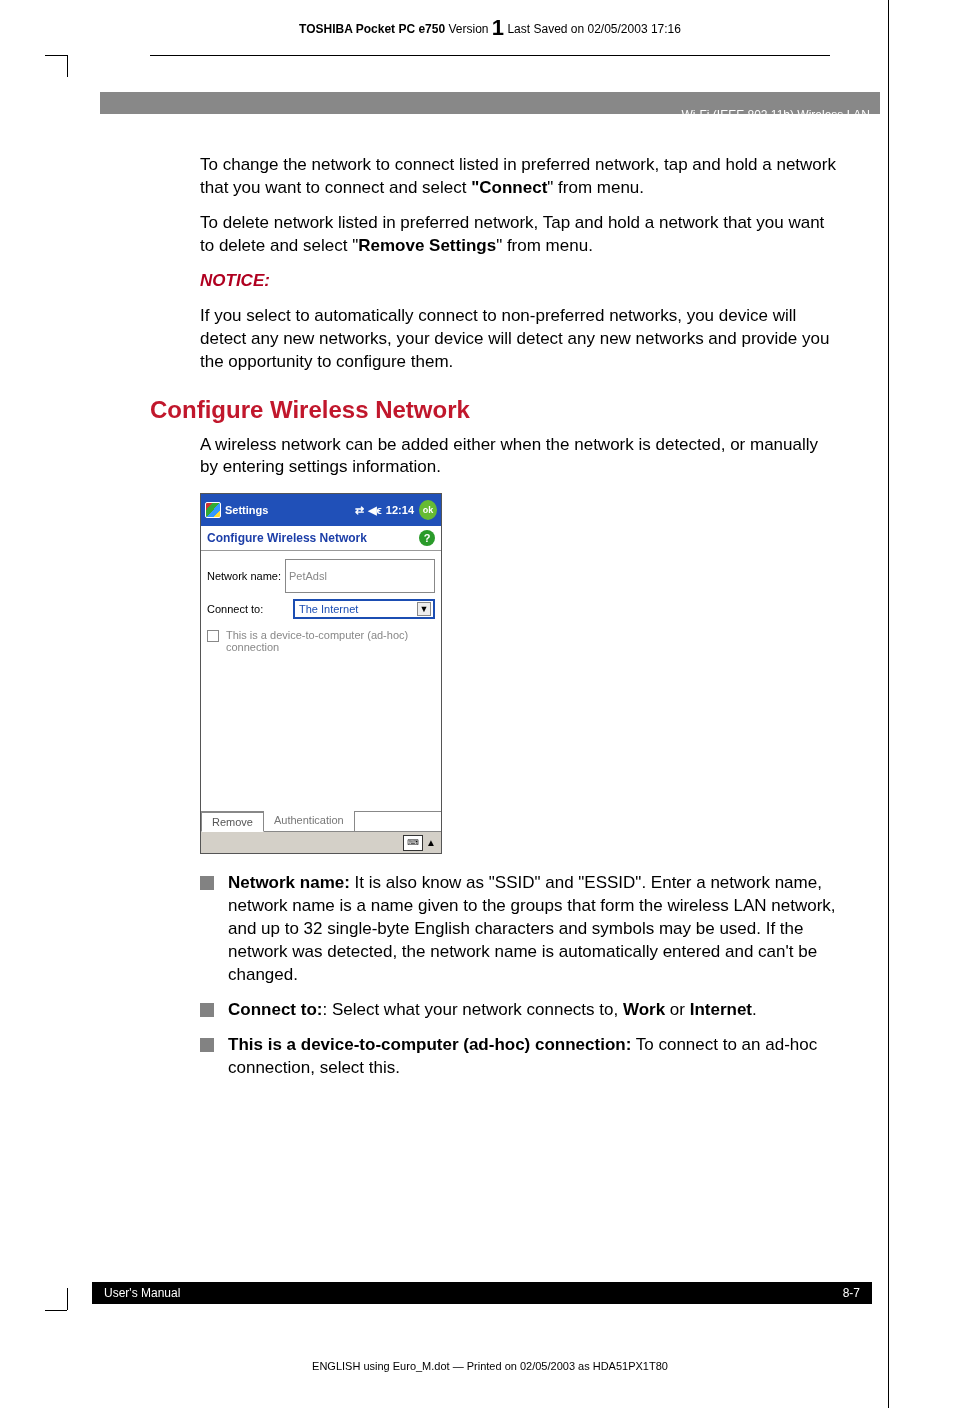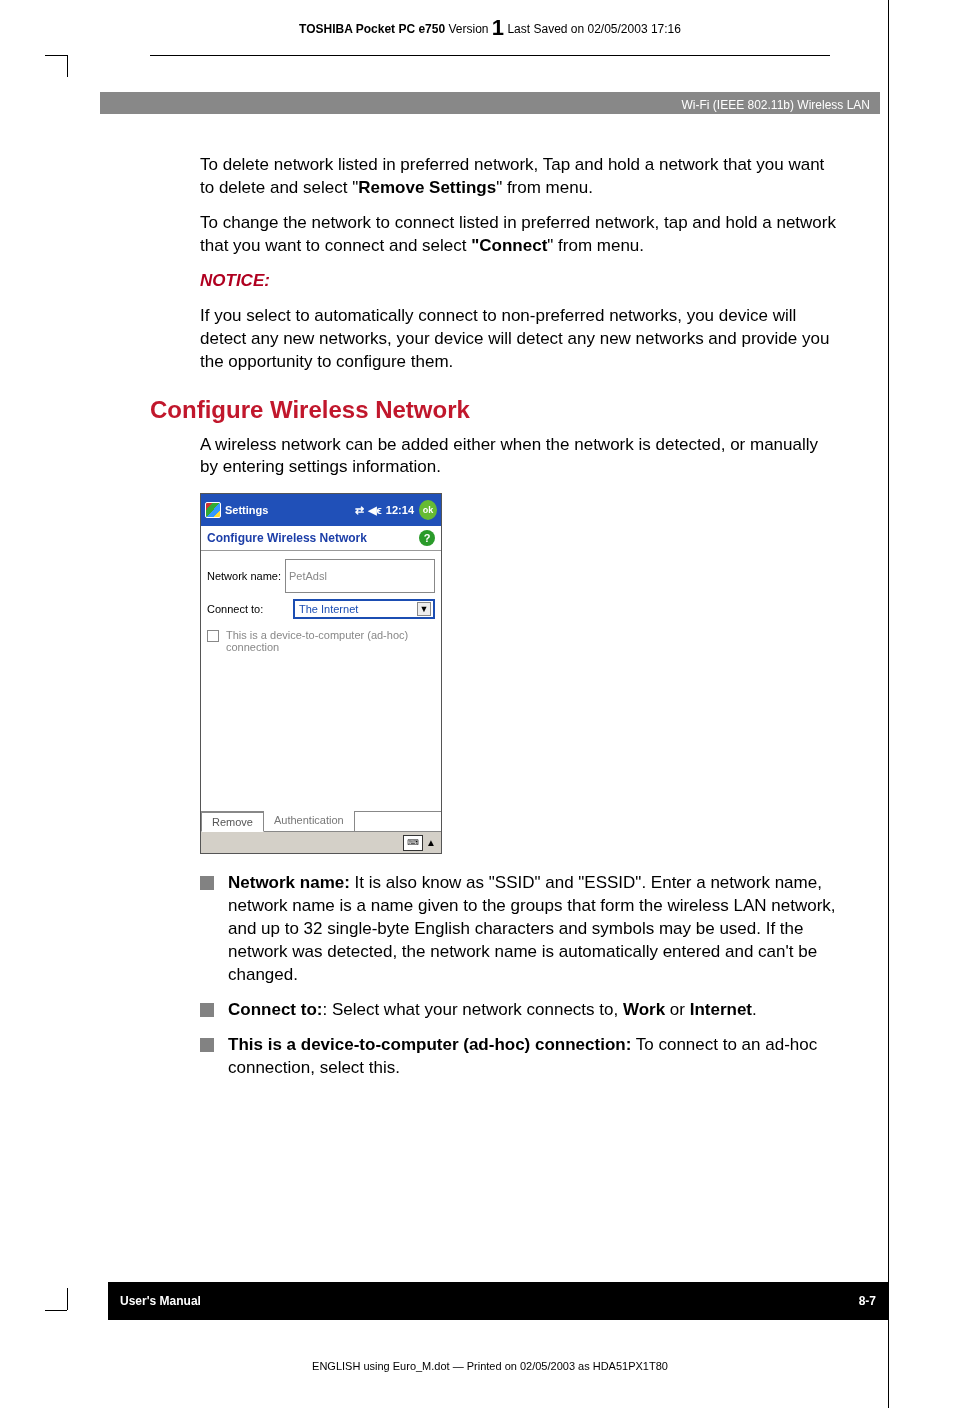--- a/index.html
+++ b/index.html
@@ -33,21 +33,21 @@
   }
   .header-line .b { font-weight: bold; }
   .header-line .big1 { font-size: 22px; font-weight: bold; vertical-align: -2px; }
 
   .grey-bar {
     background: #888;
     height: 22px;
     color: #fff;
     font-size: 12px;
     text-align: right;
-    padding: 6px 10px 0 0;
+    padding: 16px 10px 0 0;
     margin-bottom: 40px;
   }
 
   .body-text {
     margin-left: 100px;
     width: 640px;
     font-size: 17px;
     line-height: 1.35;
   }
   .body-text p { margin-bottom: 12px; }
@@ -118,30 +118,30 @@
   ul.bullets li::before {
     content: '';
     position: absolute;
     left: 0; top: 4px;
     width: 14px; height: 14px;
     background: #828282;
   }
 
   .footer-bar {
     position: absolute;
-    left: 108px;
+    left: 92px;
     top: 1282px;
     width: 780px;
     background: #000;
     color: #fff;
     font-size: 12px;
-    font-weight: bold;
+    font-weight: normal;
     display: flex;
     justify-content: space-between;
-    padding: 12px 12px;
+    padding: 4px 12px;
   }
   .print-line {
     position: absolute;
     left: 100px;
     top: 1360px;
     width: 780px;
     text-align: center;
     font-size: 11px;
     color: #000;
   }
@@ -161,24 +161,24 @@
     <span class="b">TOSHIBA Pocket PC e750</span>
     <span>Version</span>
     <span class="big1">1</span>
     <span>Last Saved on 02/05/2003 17:16</span>
   </div>
 
   <div class="grey-bar">Wi-Fi (IEEE 802.11b) Wireless LAN</div>
 
   <div class="body-text">
     <p>
-      <span>To delete network listed in preferred network, Tap and hold a network that you want to delete and select "</span><b>Remove Settings</b><span>" from menu.</span>
+      <span>To change the network to connect listed in preferred network, tap and hold a network that you want to connect and select </span><b>"Connect</b><span>" from menu.</span>
     </p>
     <p>
-      <span>To change the network to connect listed in preferred network, tap and hold a network that you want to connect and select </span><b>"Connect</b><span>" from menu.</span>
+      <span>To delete network listed in preferred network, Tap and hold a network that you want to delete and select "</span><b>Remove Settings</b><span>" from menu.</span>
     </p>
     <p class="notice">NOTICE:</p>
     <p>If you select to automatically connect to non-preferred networks, you device will detect any new networks, your device will detect any new networks and provide you the opportunity to configure them.</p>
   </div>
 
   <h1 class="section">Configure Wireless Network</h1>
 
   <div class="body-text">
     <p>A wireless network can be added either when the network is detected, or manually by entering settings information.</p>
   </div>

